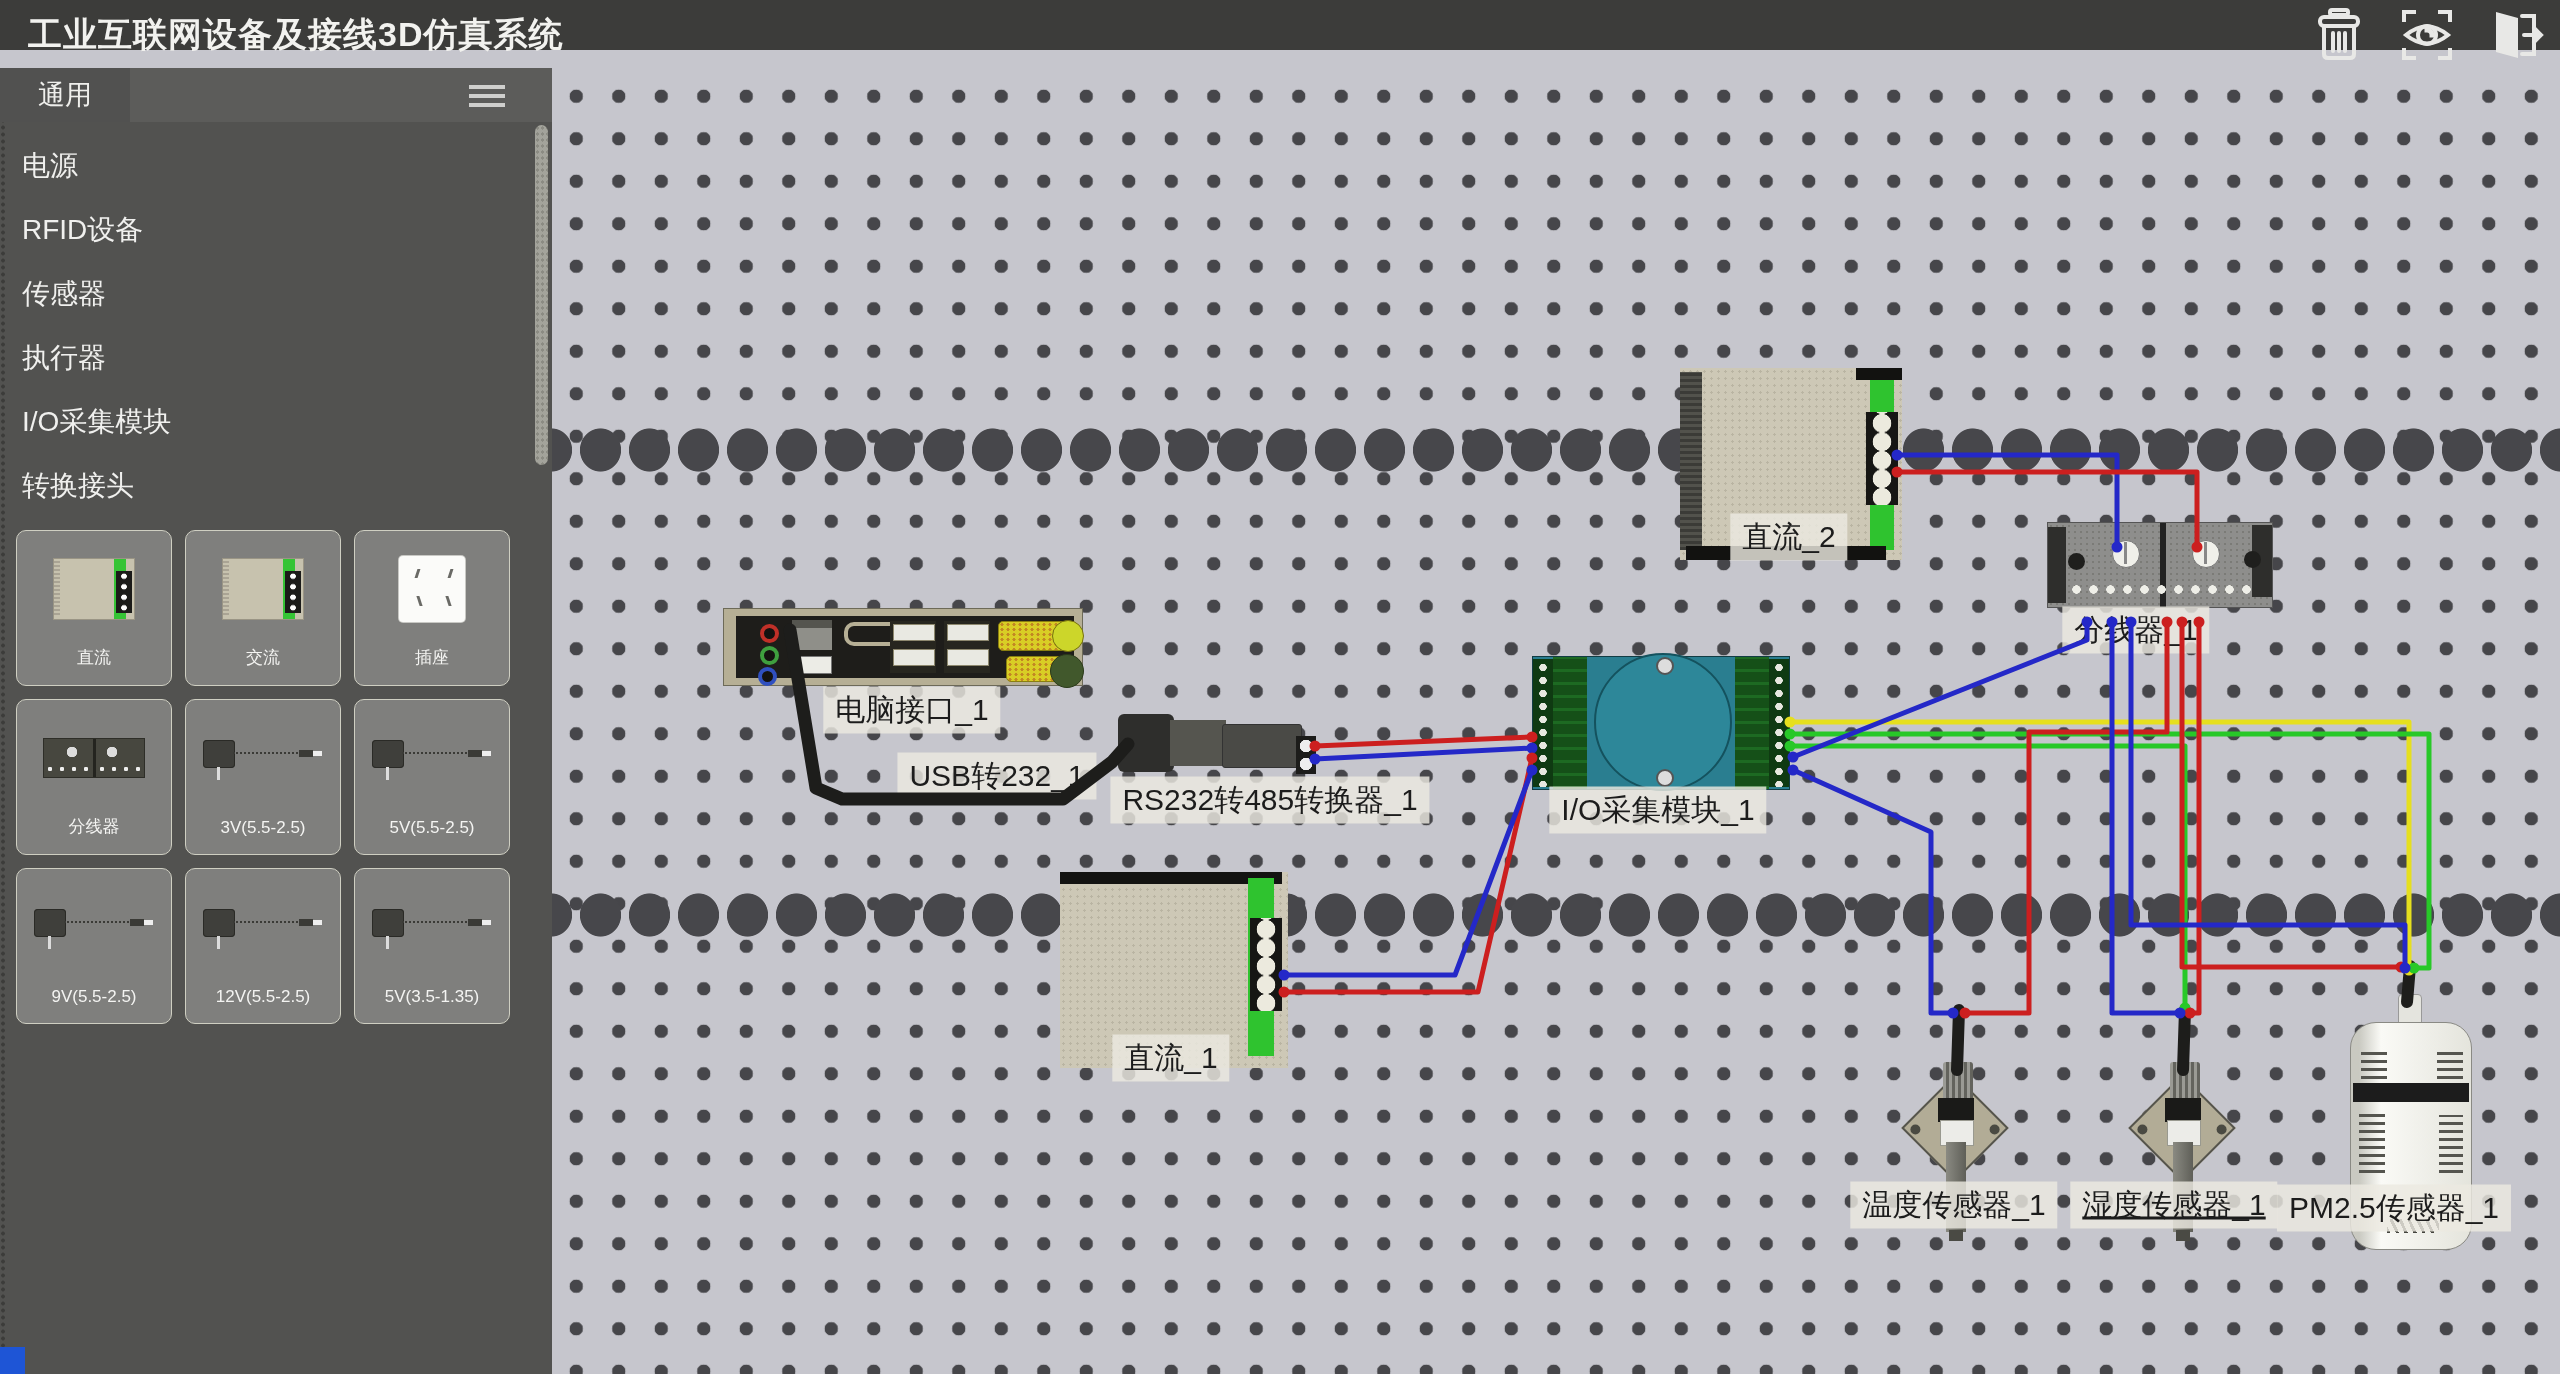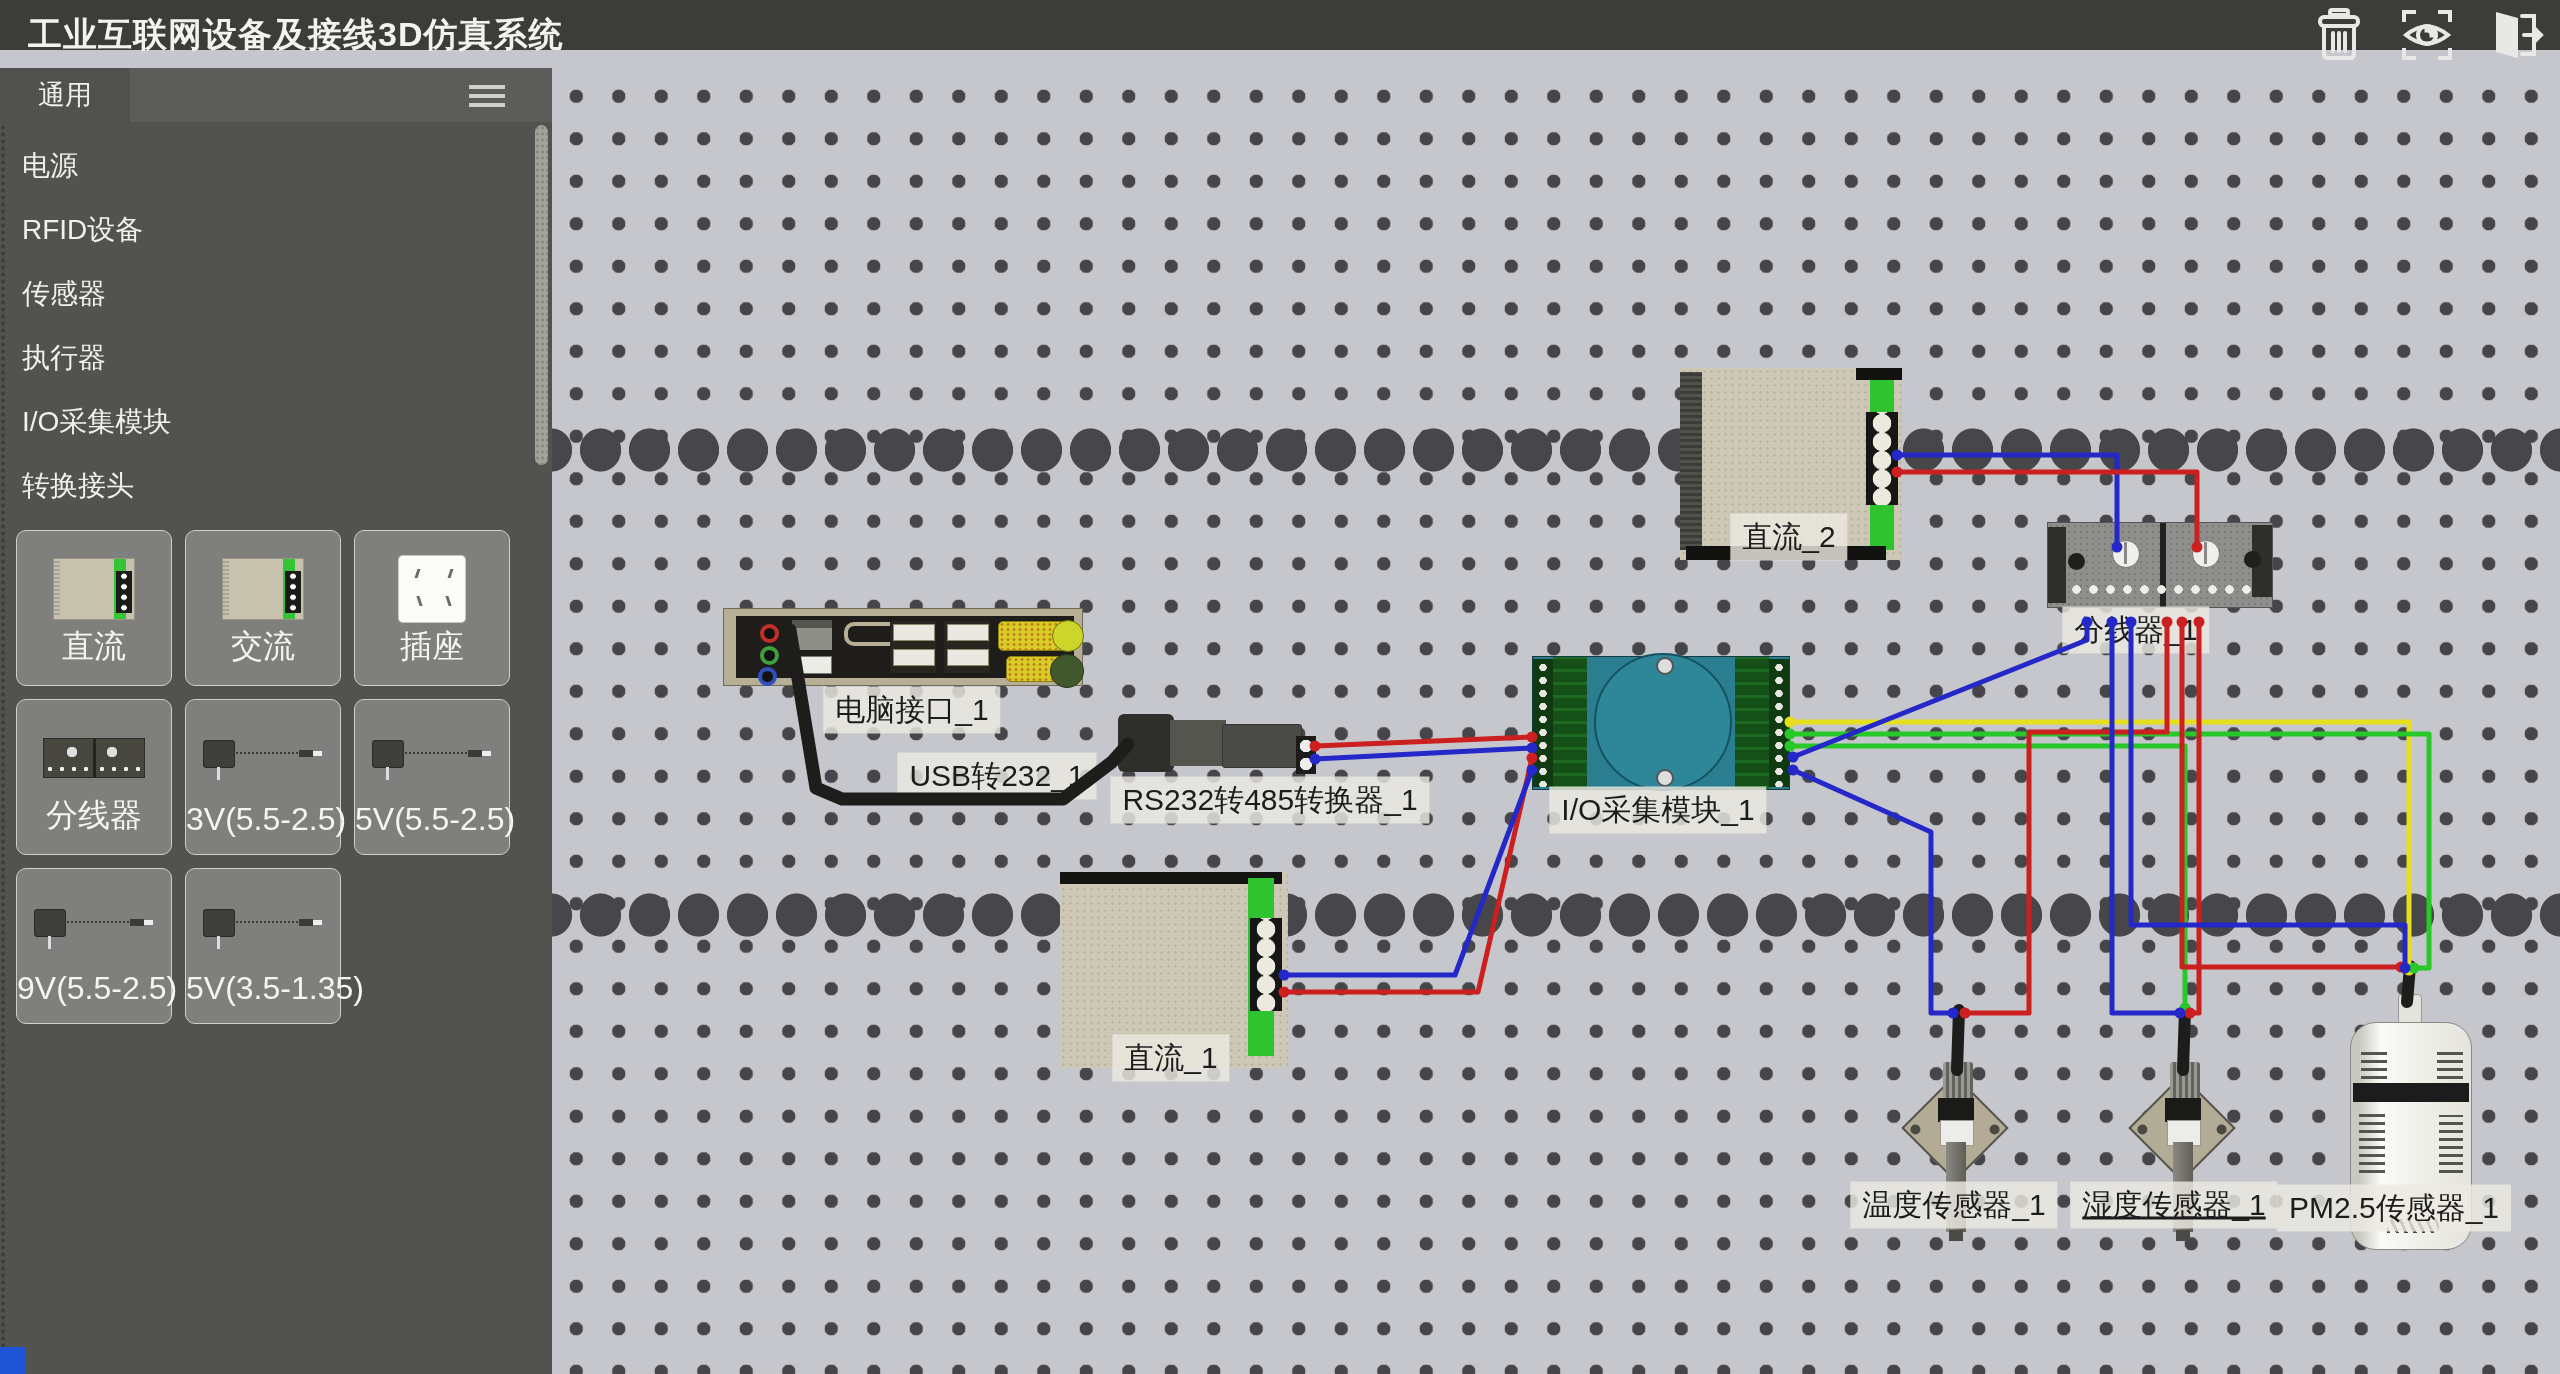--- a/index.html
+++ b/index.html
@@ -24,21 +24,21 @@
   #burger span{display:block;width:36px;height:4px;background:#cfcfcd;margin-bottom:5px;}
   #menu{position:absolute;left:0;top:54px;width:100%;padding-top:12px;}
   .menu-item{height:64px;line-height:64px;padding-left:22px;color:#f0f0ee;font-size:28px;cursor:pointer;}
   #scrollthumb{position:absolute;left:535px;top:57px;width:13px;height:340px;border-radius:7px;background:#a3a39b;
     background-image:radial-gradient(#8b8b83 1.2px,transparent 1.6px);background-size:5px 6px;cursor:pointer;}
 
   
   #tiles{position:absolute;left:16px;top:462px;width:520px;display:flex;flex-wrap:wrap;gap:13px;}
   .tile{width:156px;height:156px;background:#7f7f7d;border:1px solid #cfcfc2;border-radius:10px;
     position:relative;cursor:pointer;box-sizing:border-box;}
-  .tile-label{position:absolute;left:0;right:0;bottom:16px;text-align:center;color:#f4f4f2;font-size:32px;white-space:nowrap;}
+  .tile-label{position:absolute;left:0;right:0;bottom:16px;text-align:center;color:#f4f4f2;font-size:17px;white-space:nowrap;}
   .art{position:absolute;left:50%;top:58px;transform:translate(-50%,-50%);display:block;}
 
   .art-psu{width:80px;height:60px;background:#c7c2ae;border:1px solid #9a9585;}
   .art-psu::before{content:"";position:absolute;left:0;top:2px;width:6px;height:54px;
     background:repeating-linear-gradient(0deg,#aaa494 0 2px,#c7c2ae 2px 4px);}
   .art-psu .g{position:absolute;right:8px;top:0;width:12px;height:100%;background:#35c435;}
   .art-psu .t{position:absolute;right:2px;top:12px;width:16px;height:42px;background:#1b1b19;
     background-image:radial-gradient(circle,#fff 2.6px,transparent 3px);background-size:16px 10.5px;}
 
   .art-socket{width:66px;height:66px;background:#fbfbf9;border-radius:4px;box-shadow:0 0 0 1px #c8c8c4;}
@@ -436,18 +436,26 @@
           <span class="a3"></span>
         </span>
         <span class="tile-label">9V(5.5-2.5)</span>
       </div>
       <div class="tile">
         <span class="art art-adapter">
           <span class="a1"></span>
           <span class="a2"></span>
           <span class="a3"></span>
         </span>
+        <span class="tile-label">12V(5.5-2.5)</span>
+      </div>
+      <div class="tile">
+        <span class="art art-adapter">
+          <span class="a1"></span>
+          <span class="a2"></span>
+          <span class="a3"></span>
+        </span>
         <span class="tile-label">5V(3.5-1.35)</span>
       </div>
     </div>
 </div>
 
 <div id="corner-blue"></div>
 
 </body></html>

